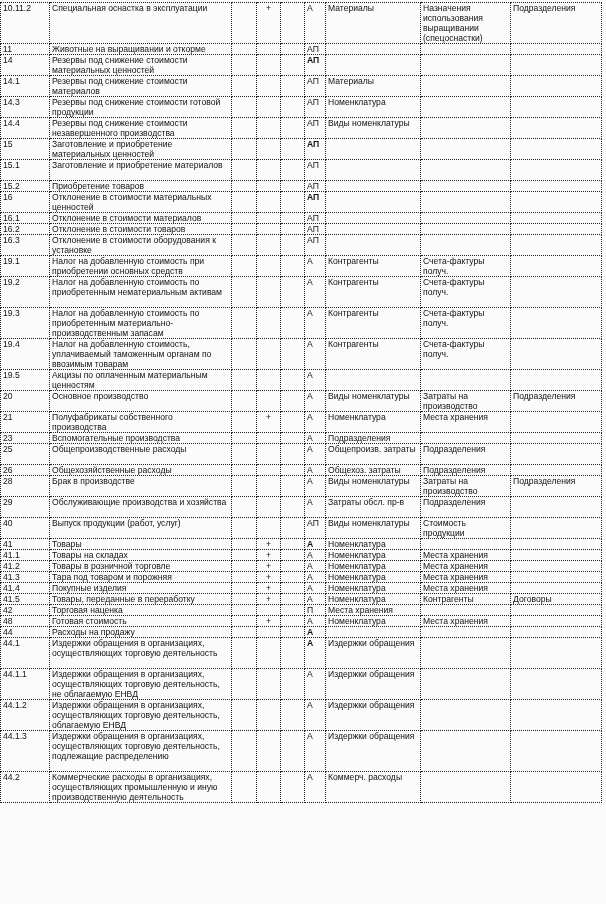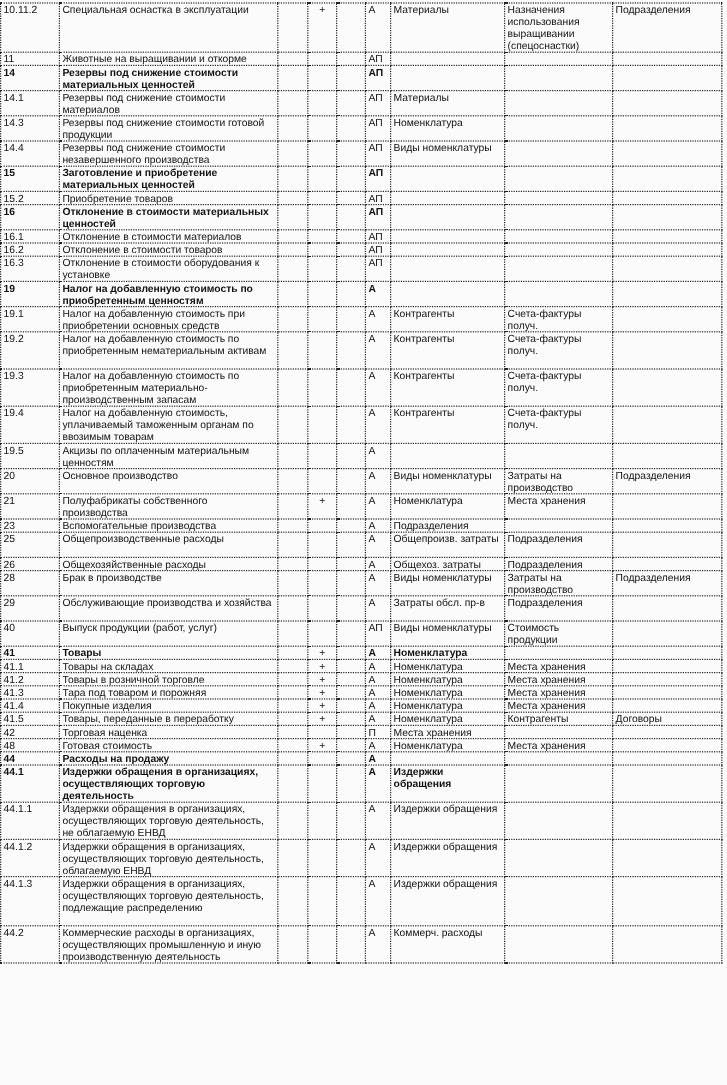--- a/index.html
+++ b/index.html
@@ -25,21 +25,21 @@
   col.c-code { width: 49px; }
   col.c-name { width: 182px; }
   col.c-e1 { width: 25px; }
   col.c-qty { width: 24px; }
   col.c-e2 { width: 24px; }
   col.c-type { width: 21px; }
   col.c-s1 { width: 95px; }
   col.c-s2 { width: 90px; }
   col.c-s3 { width: 91px; }
   td.qty { text-align: center; }
-  tr.bold td.b { font-weight: bold; margin-top: 24px; }
+  tr.bold td.b { font-weight: normal; margin-top: 24px; }
   tr.bold td.type { font-weight: bold; }
   tr.l1 td { height: 10px; }
   tr.l2 td { height: 20px; }
   tr.l3 td { height: 30px; }
   tr.l4 td { height: 40px; }
 </style>
 </head>
 <body>
 
 <table class="accounts">
@@ -133,20 +133,31 @@
     <td class="b">Заготовление и приобретение материальных ценностей</td>
     <td></td>
     <td class="qty"></td>
     <td></td>
     <td class="type">АП</td>
     <td class="b"></td>
     <td></td>
     <td></td>
   </tr>
 
+  <tr class="l2">
+    <td class="b">15.1</td>
+    <td class="b">Заготовление и приобретение материалов</td>
+    <td></td>
+    <td class="qty"></td>
+    <td></td>
+    <td class="type">АП</td>
+    <td class="b"></td>
+    <td></td>
+    <td></td>
+  </tr>
 
   <tr class="l1">
     <td class="b">15.2</td>
     <td class="b">Приобретение товаров</td>
     <td></td>
     <td class="qty"></td>
     <td></td>
     <td class="type">АП</td>
     <td class="b"></td>
     <td></td>
@@ -194,31 +205,20 @@
     <td class="b">Отклонение в стоимости оборудования к установке</td>
     <td></td>
     <td class="qty"></td>
     <td></td>
     <td class="type">АП</td>
     <td class="b"></td>
     <td></td>
     <td></td>
   </tr>
 
-  <tr class="l2 bold">
-    <td class="b">19</td>
-    <td class="b">Налог на добавленную стоимость по приобретенным ценностям</td>
-    <td></td>
-    <td class="qty"></td>
-    <td></td>
-    <td class="type">А</td>
-    <td class="b"></td>
-    <td></td>
-    <td></td>
-  </tr>
 
   <tr class="l2">
     <td class="b">19.1</td>
     <td class="b">Налог на добавленную стоимость при приобретении основных средств</td>
     <td></td>
     <td class="qty"></td>
     <td></td>
     <td class="type">А</td>
     <td class="b">Контрагенты</td>
     <td>Счета-фактуры получ.</td>

